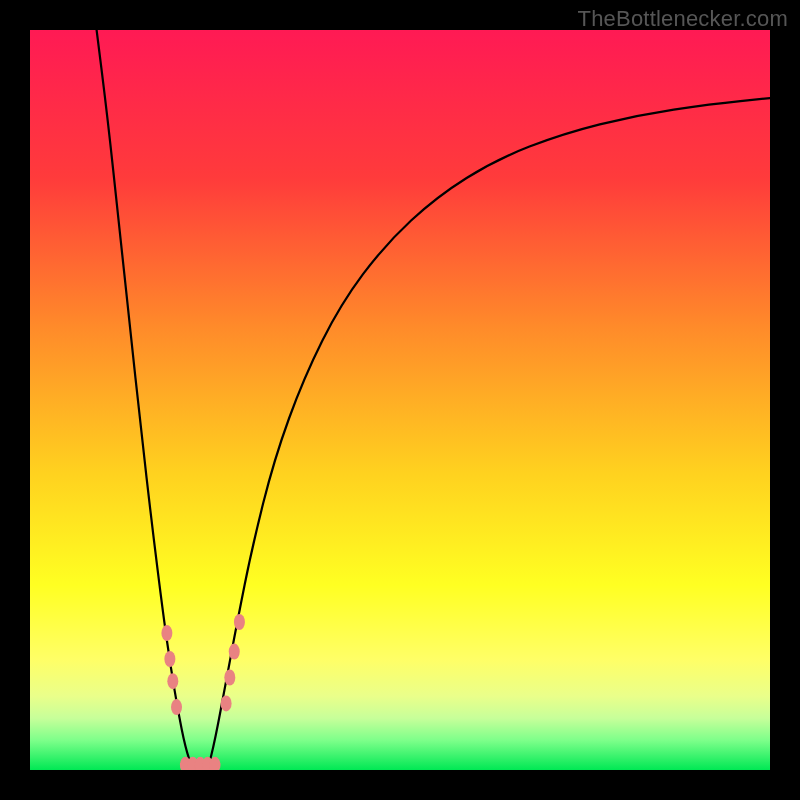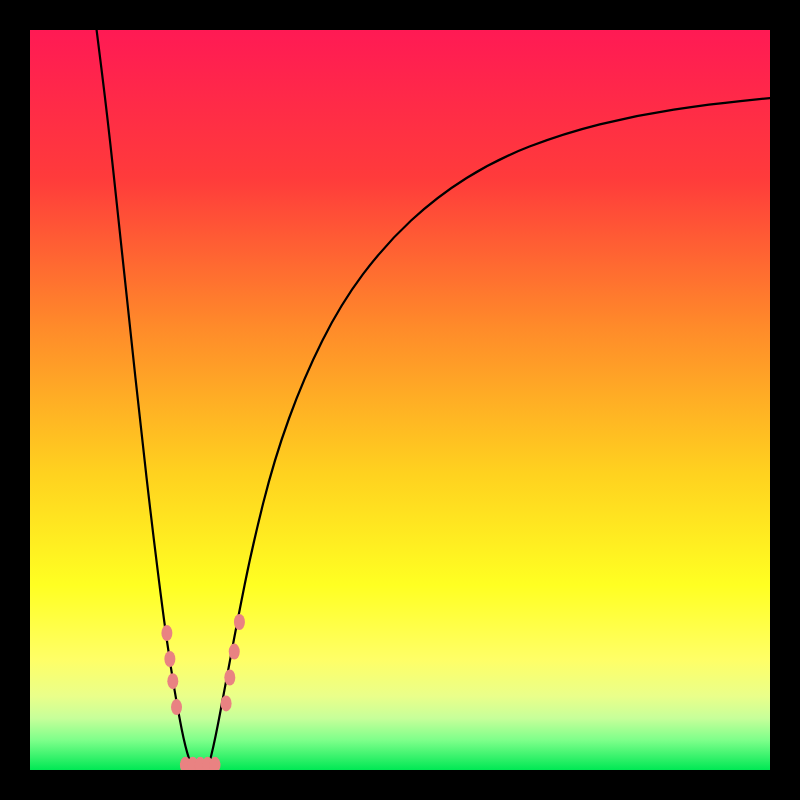--- a/index.html
+++ b/index.html
@@ -84,13 +84,14 @@
           <ellipse cx="177.6" cy="734.82" rx="5.5" ry="8" fill="#e98282"></ellipse>
           <ellipse cx="185" cy="734.82" rx="5.5" ry="8" fill="#e98282"></ellipse>
           <ellipse cx="196.10000000000002" cy="673.4" rx="5.5" ry="8" fill="#e98282"></ellipse>
           <ellipse cx="199.8" cy="647.5" rx="5.5" ry="8" fill="#e98282"></ellipse>
           <ellipse cx="204.24" cy="621.6" rx="5.5" ry="8" fill="#e98282"></ellipse>
           <ellipse cx="209.42000000000002" cy="592" rx="5.5" ry="8" fill="#e98282"></ellipse>
         </g>
     </svg>
   </div>
 
+  <div class="watermark">TheBottlenecker.com</div>
 </div>
 
 </body></html>

